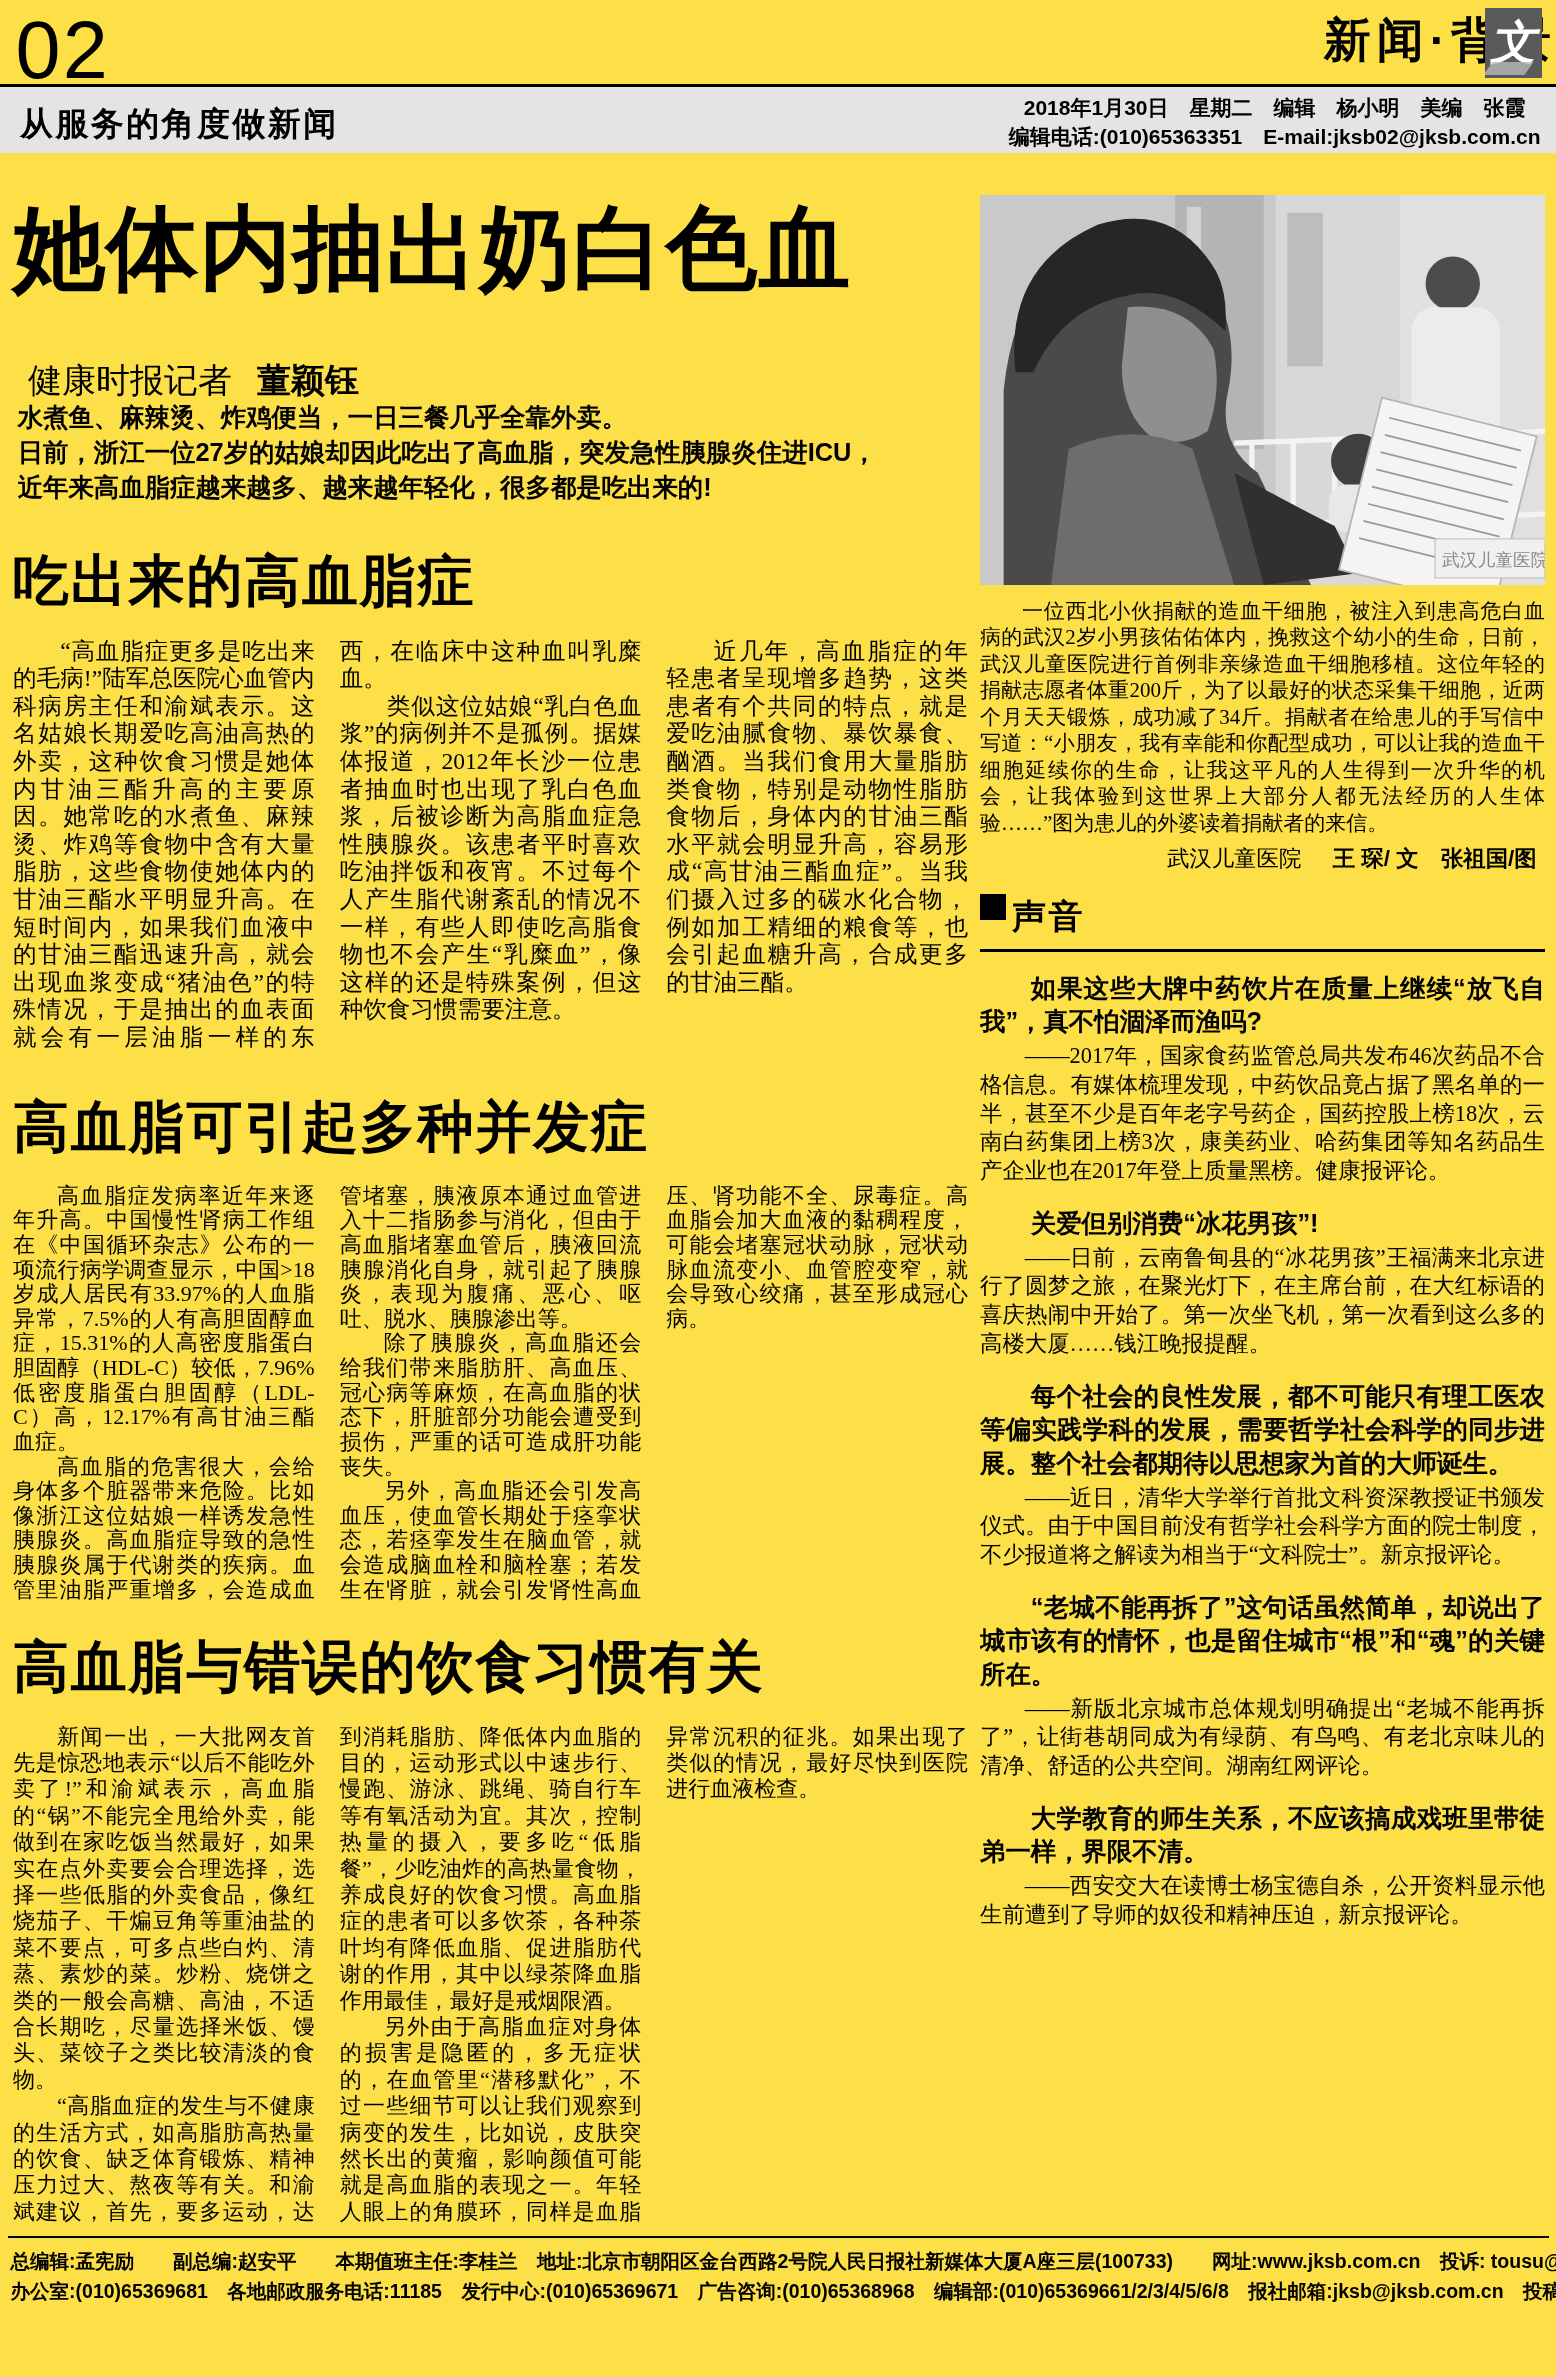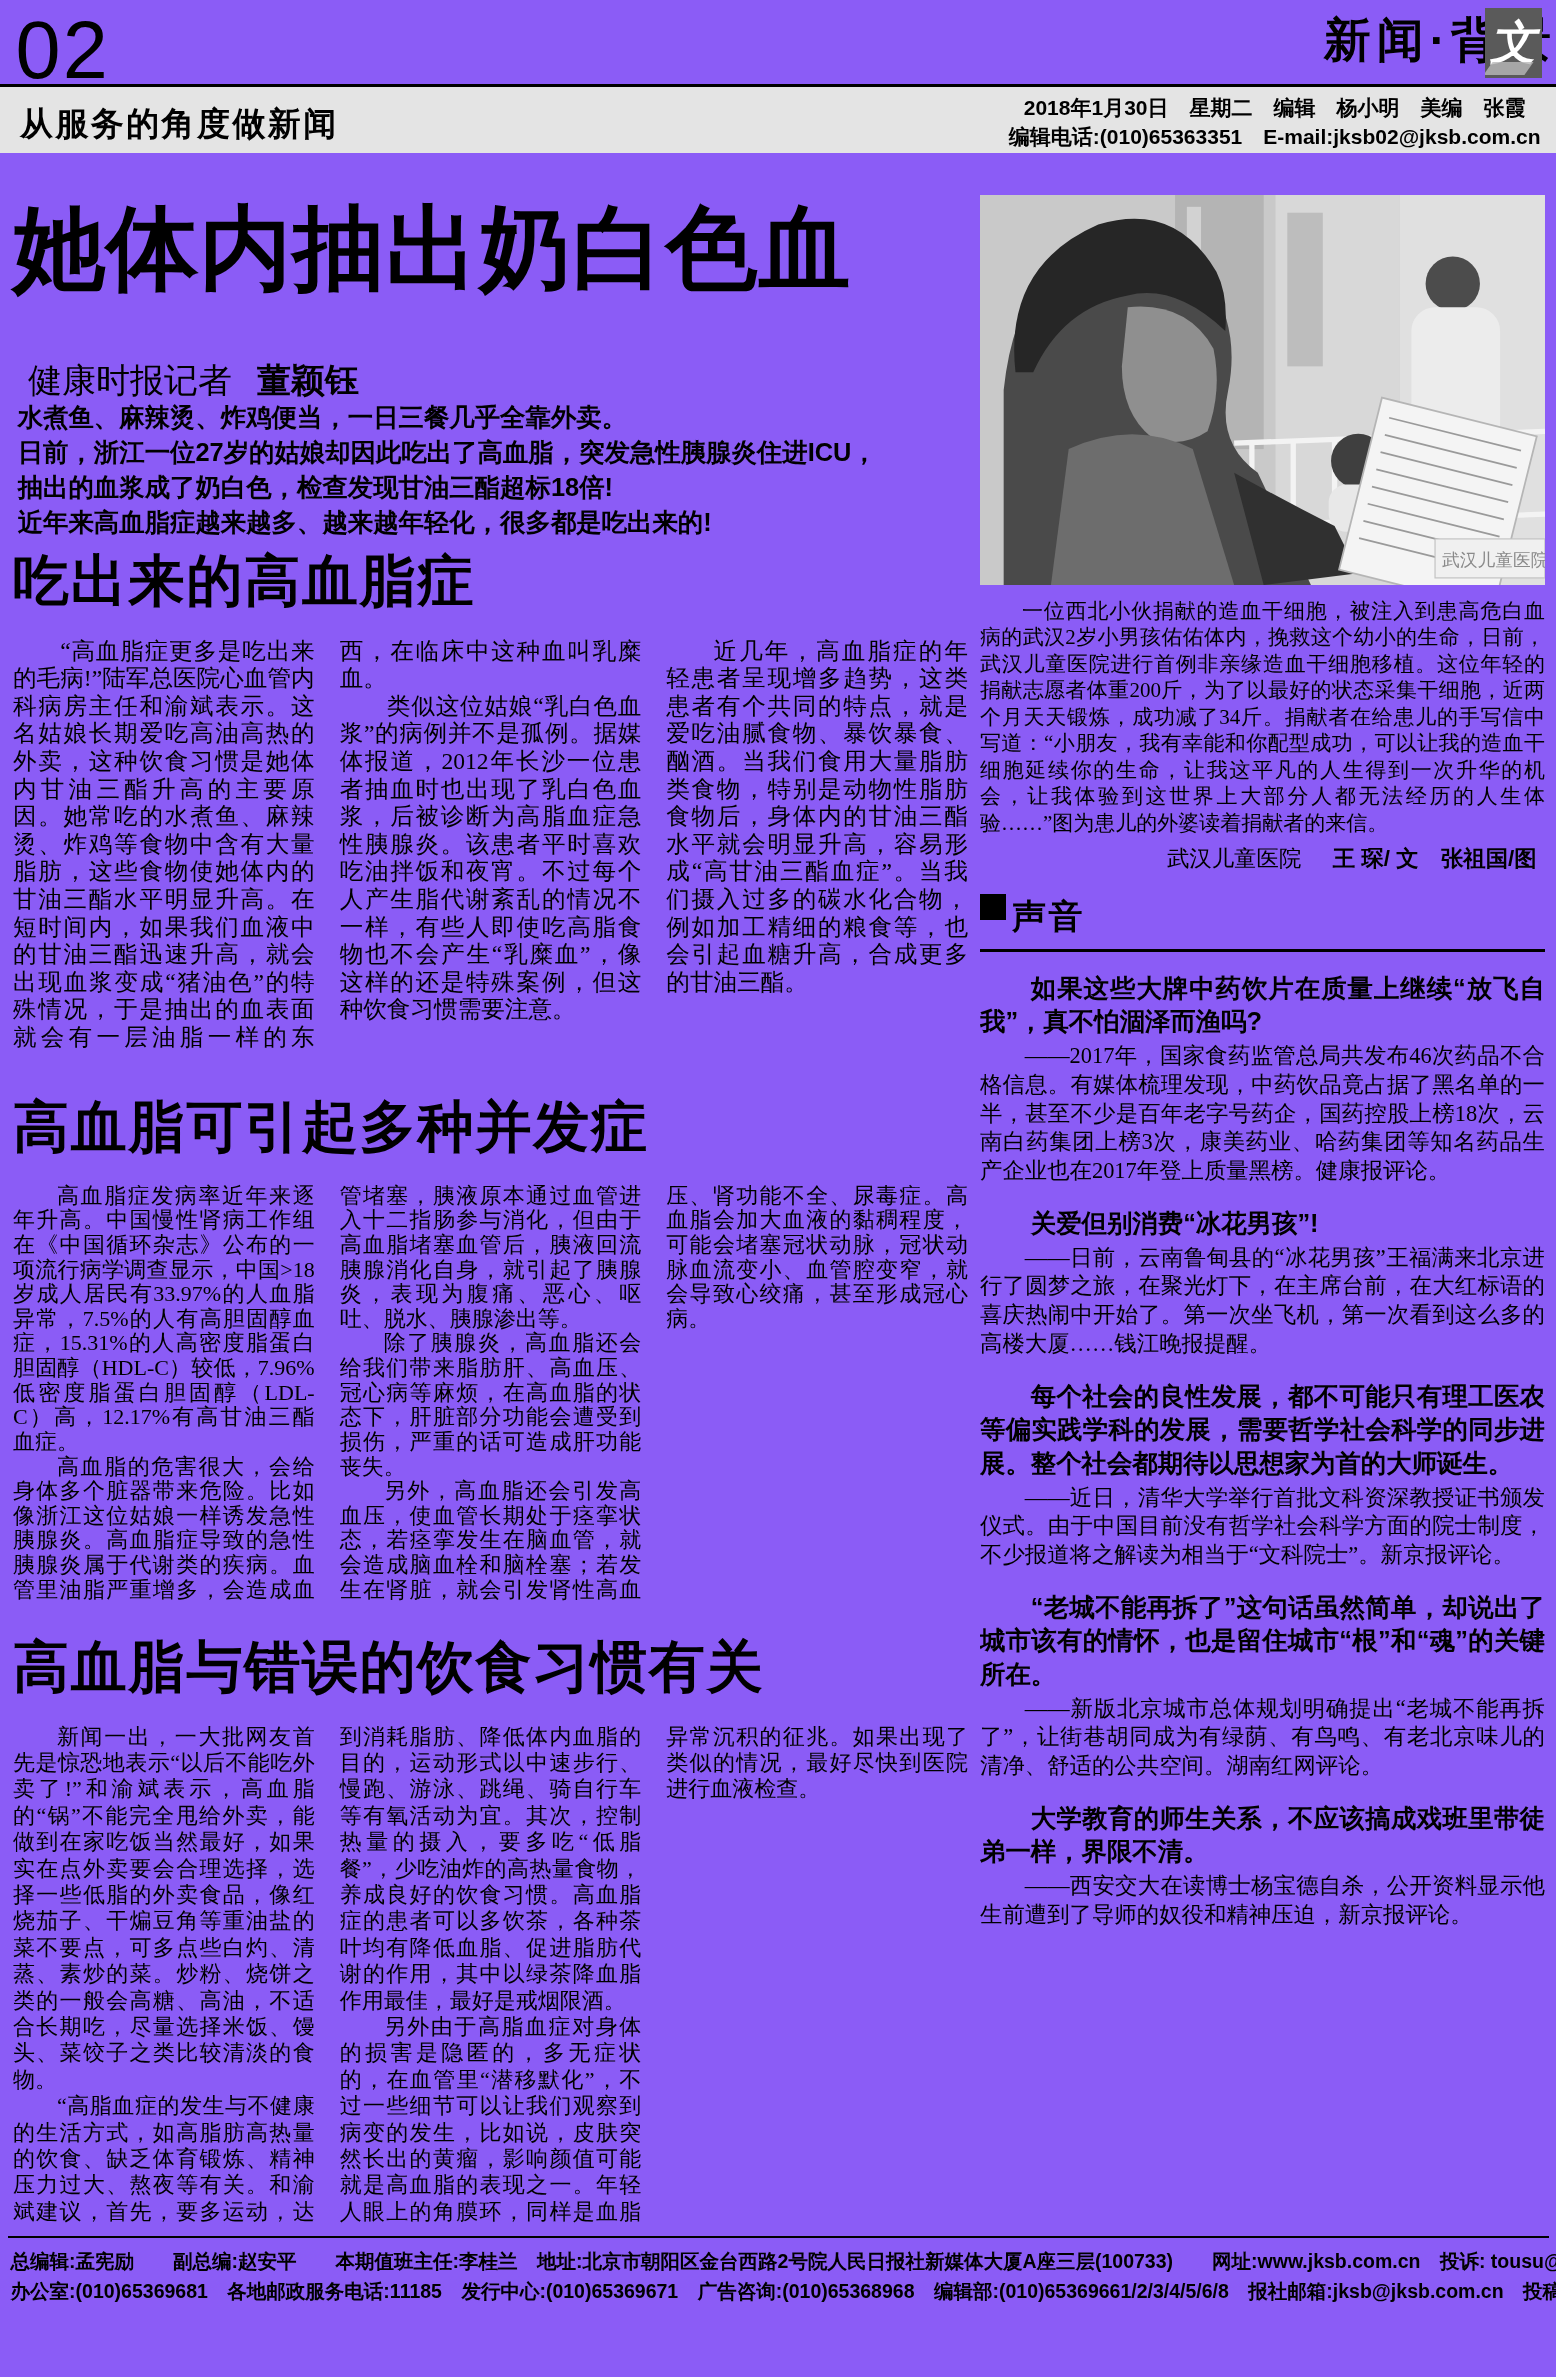--- a/index.html
+++ b/index.html
@@ -1,16 +1,16 @@
 <!DOCTYPE html>
 <html style="font-size:9.4px"><head>
 <meta charset="utf-8">
 <style>
   html,body{margin:0;padding:0;background:#888;}
-  .page{position:relative;width:1557px;height:2377px;background:#8b5cf6;color:#000;
+  .page{position:relative;width:1557px;height:2377px;background:#fde047;color:#000;
         font-family:"Liberation Serif",serif;overflow:hidden;}
 
   
   .pagenum{position:absolute;left:15.4px;top:3.5px;font-family:"Liberation Sans",sans-serif;
            font-size:81px;font-weight:400;letter-spacing:2.4px;}
   .section-head{position:absolute;left:0;right:0;top:9.4px;text-align:right;
                 font-family:"Liberation Sans",sans-serif;font-weight:900;font-size:47px;letter-spacing:5.9px;}
   .masthead{position:absolute;right:15.4px;top:8.3px;display:flex;align-items:center;gap:5.9px;}
   .mast-mark{width:57px;height:70px;background:#5a5a5a;color:#fff;display:flex;align-items:center;justify-content:center;
              font-family:"DejaVu Serif",serif;font-style:italic;font-weight:700;font-size:46px;position:relative;overflow:hidden;}
@@ -92,21 +92,20 @@
   </div>
 
   <div class="headline">她体内抽出奶白色血</div>
   <div class="byline">
     <span class="prefix">健康时报记者</span>
     <span class="name">董颖钰</span>
   </div>
   <div class="lead">
     <div>水煮鱼、麻辣烫、炸鸡便当，一日三餐几乎全靠外卖。</div>
     <div>日前，浙江一位27岁的姑娘却因此吃出了高血脂，突发急性胰腺炎住进ICU，</div>
-    <div>抽出的血浆成了奶白色，检查发现甘油三酯超标18倍!</div>
     <div>近年来高血脂症越来越多、越来越年轻化，很多都是吃出来的!</div>
   </div>
 
   <div class="news-section s1">
     <h2 class="s-title">吃出来的高血脂症</h2>
     <div class="s-cols">
       <p>“高血脂症更多是吃出来的毛病!”陆军总医院心血管内科病房主任和渝斌表示。这名姑娘长期爱吃高油高热的外卖，这种饮食习惯是她体内甘油三酯升高的主要原因。她常吃的水煮鱼、麻辣烫、炸鸡等食物中含有大量脂肪，这些食物使她体内的甘油三酯水平明显升高。在短时间内，如果我们血液中的甘油三酯迅速升高，就会出现血浆变成“猪油色”的特殊情况，于是抽出的血表面就会有一层油脂一样的东西，在临床中这种血叫乳糜血。</p>
       <p>类似这位姑娘“乳白色血浆”的病例并不是孤例。据媒体报道，2012年长沙一位患者抽血时也出现了乳白色血浆，后被诊断为高脂血症急性胰腺炎。该患者平时喜欢吃油拌饭和夜宵。不过每个人产生脂代谢紊乱的情况不一样，有些人即使吃高脂食物也不会产生“乳糜血”，像这样的还是特殊案例，但这种饮食习惯需要注意。</p>
       <p>近几年，高血脂症的年轻患者呈现增多趋势，这类患者有个共同的特点，就是爱吃油腻食物、暴饮暴食、酗酒。当我们食用大量脂肪类食物，特别是动物性脂肪食物后，身体内的甘油三酯水平就会明显升高，容易形成“高甘油三酯血症”。当我们摄入过多的碳水化合物，例如加工精细的粮食等，也会引起血糖升高，合成更多的甘油三酯。</p>
     </div>

